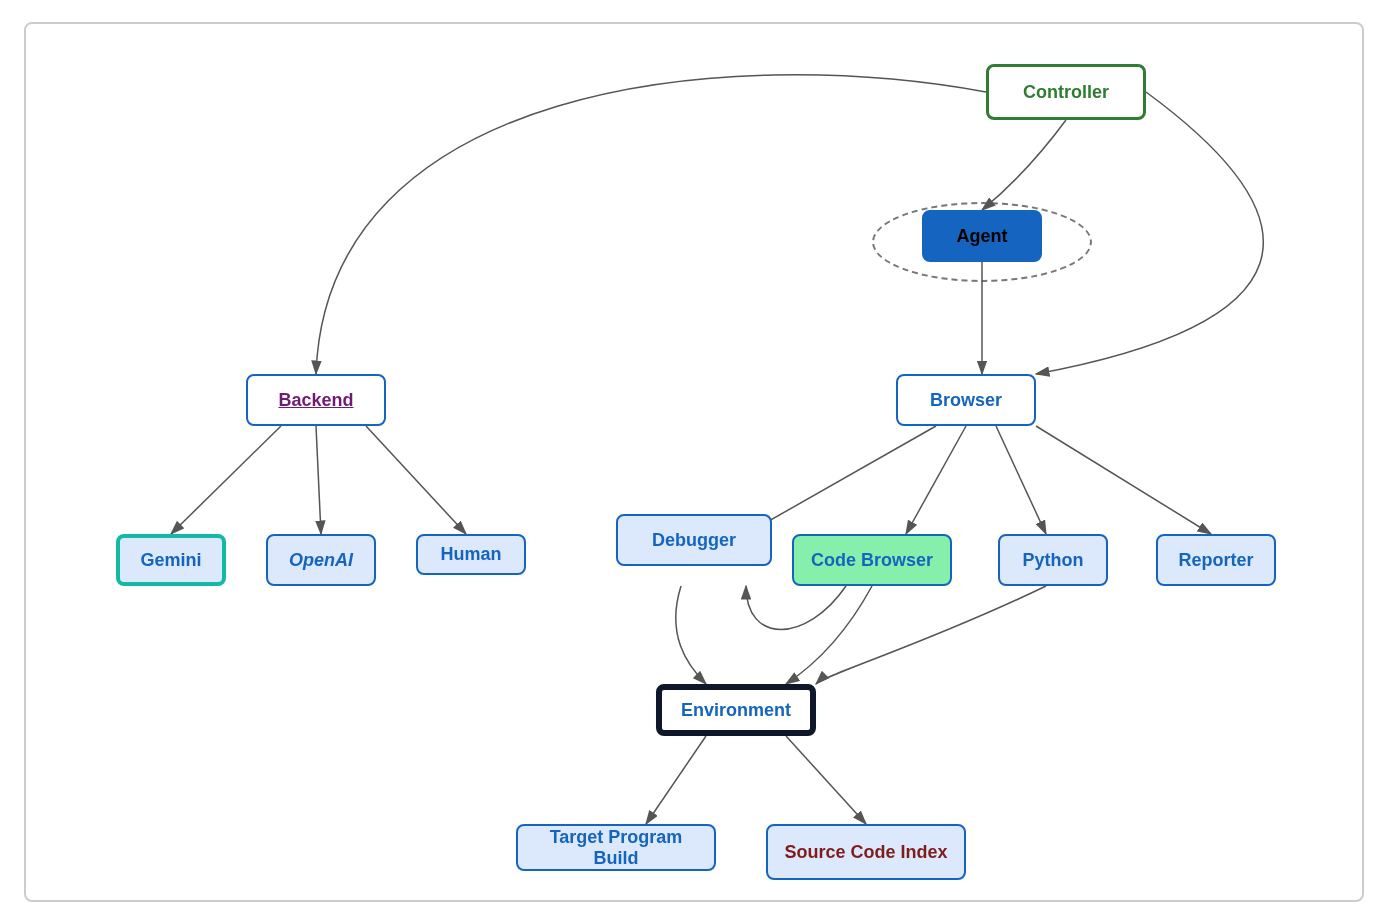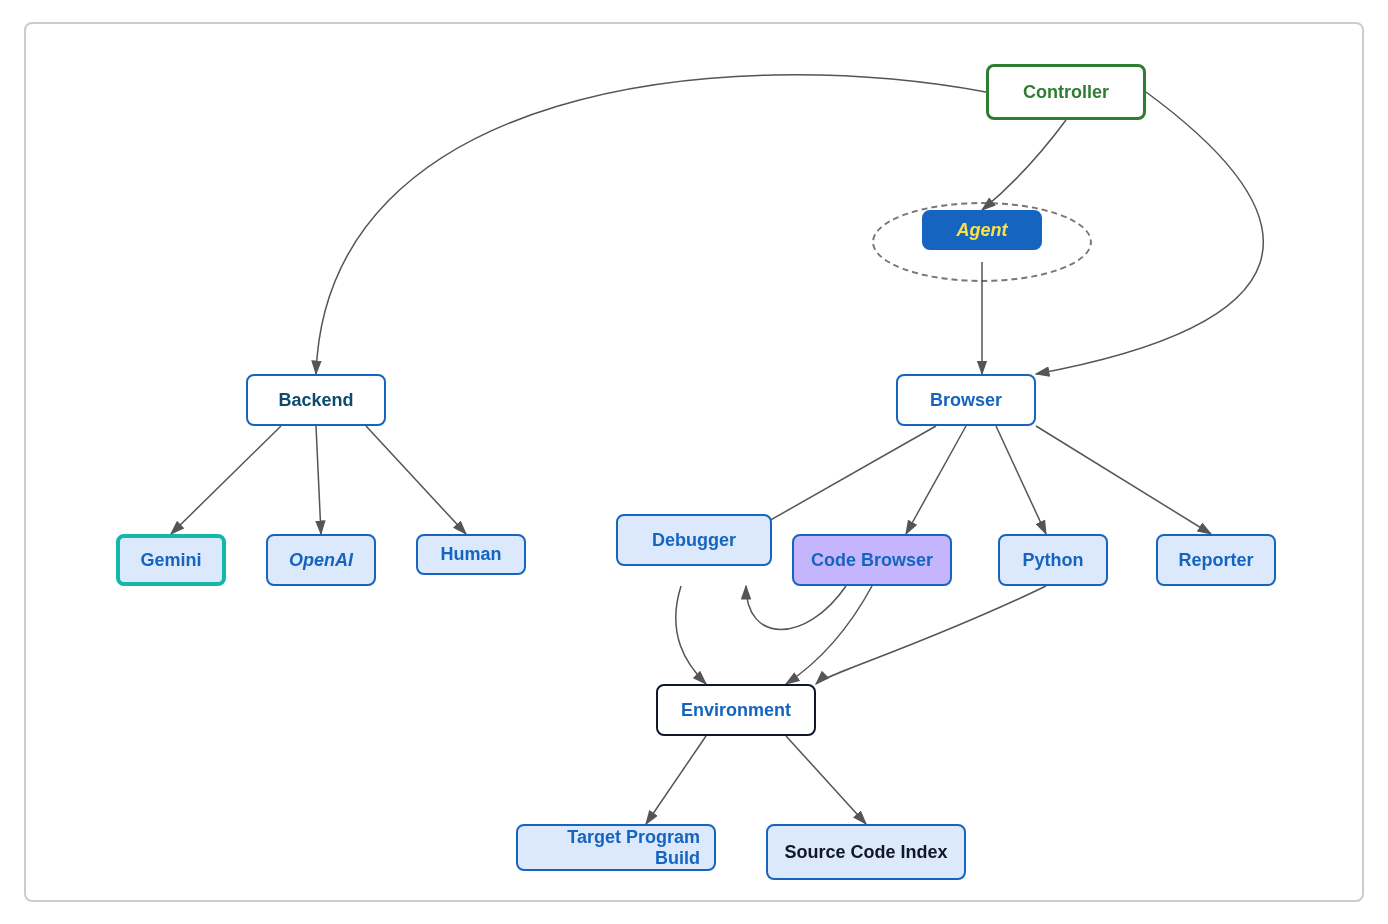--- a/index.html
+++ b/index.html
@@ -22,50 +22,50 @@
       background: #fff;
     }
     .node {
       position: absolute;
       border-radius: 8px;
       display: flex;
       align-items: center;
       justify-content: center;
       font-size: 18px;
       font-weight: 600;
-      text-align: right;
+      text-align: center;
       padding: 8px 14px;
     }
     .node-controller {
       border: 3px solid #2e7d32;
       color: #2e7d32;
       background: #fff;
       width: 160px;
       height: 56px;
       left: 960px;
       top: 40px;
     }
     .node-agent {
       border: 2px solid #1565c0;
       background: #1565c0;
-      color: #fde047;
+      color: #000000;
       width: 120px;
-      height: 40px;
+      height: 52px;
       left: 896px;
       top: 186px;
-      font-style: italic;
     }
     .node-backend {
       border: 2px solid #1565c0;
       background: #fff;
-      color: #0c4a6e;
+      color: #701a75;
       width: 140px;
       height: 52px;
       left: 220px;
       top: 350px;
+      text-decoration: underline;
     }
     .node-toolset {
       border: 2px solid #1565c0;
       background: #fff;
       color: #1565c0;
       width: 140px;
       height: 52px;
       left: 870px;
       top: 350px;
     }
@@ -101,21 +101,21 @@
       border: 2px solid #1565c0;
       background: #dce8fb;
       color: #1565c0;
       width: 156px;
       height: 52px;
       left: 590px;
       top: 490px;
     }
     .node-codebrowser {
       border: 2px solid #1565c0;
-      background: #c4b5fd;
+      background: #86efac;
       color: #1565c0;
       width: 160px;
       height: 52px;
       left: 766px;
       top: 510px;
     }
     .node-python {
       border: 2px solid #1565c0;
       background: #dce8fb;
       color: #1565c0;
@@ -127,41 +127,41 @@
     .node-reporter {
       border: 2px solid #1565c0;
       background: #dce8fb;
       color: #1565c0;
       width: 120px;
       height: 52px;
       left: 1130px;
       top: 510px;
     }
     .node-environment {
-      border: 2px solid #0f172a;
+      border: 6px solid #0f172a;
       background: #fff;
       color: #1565c0;
       width: 160px;
       height: 52px;
       left: 630px;
       top: 660px;
     }
     .node-targetbuild {
       border: 2px solid #1565c0;
       background: #dce8fb;
       color: #1565c0;
       width: 200px;
       height: 47px;
       left: 490px;
       top: 800px;
     }
     .node-sourcecode {
       border: 2px solid #1565c0;
       background: #dce8fb;
-      color: #0f172a;
+      color: #7f1d1d;
       width: 200px;
       height: 56px;
       left: 740px;
       top: 800px;
     }
     svg.arrows {
       position: absolute;
       top: 0; left: 0;
       width: 1340px;
       height: 880px;

